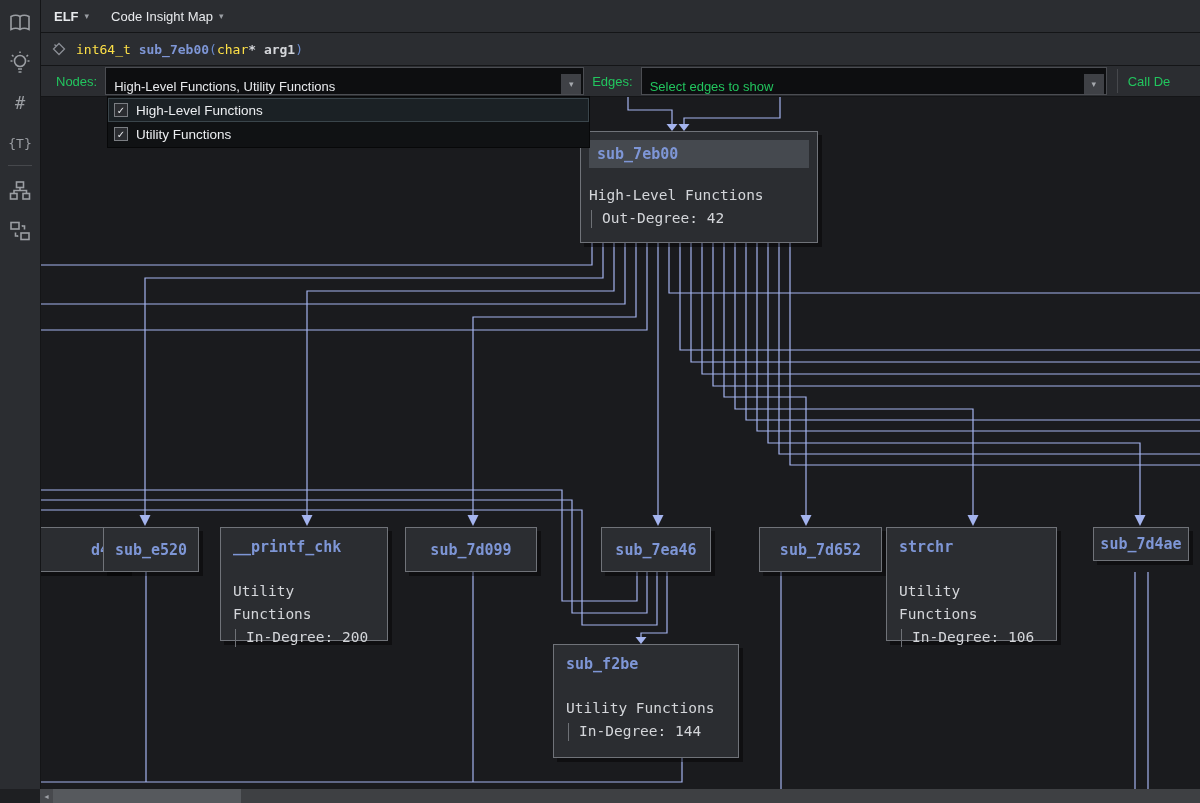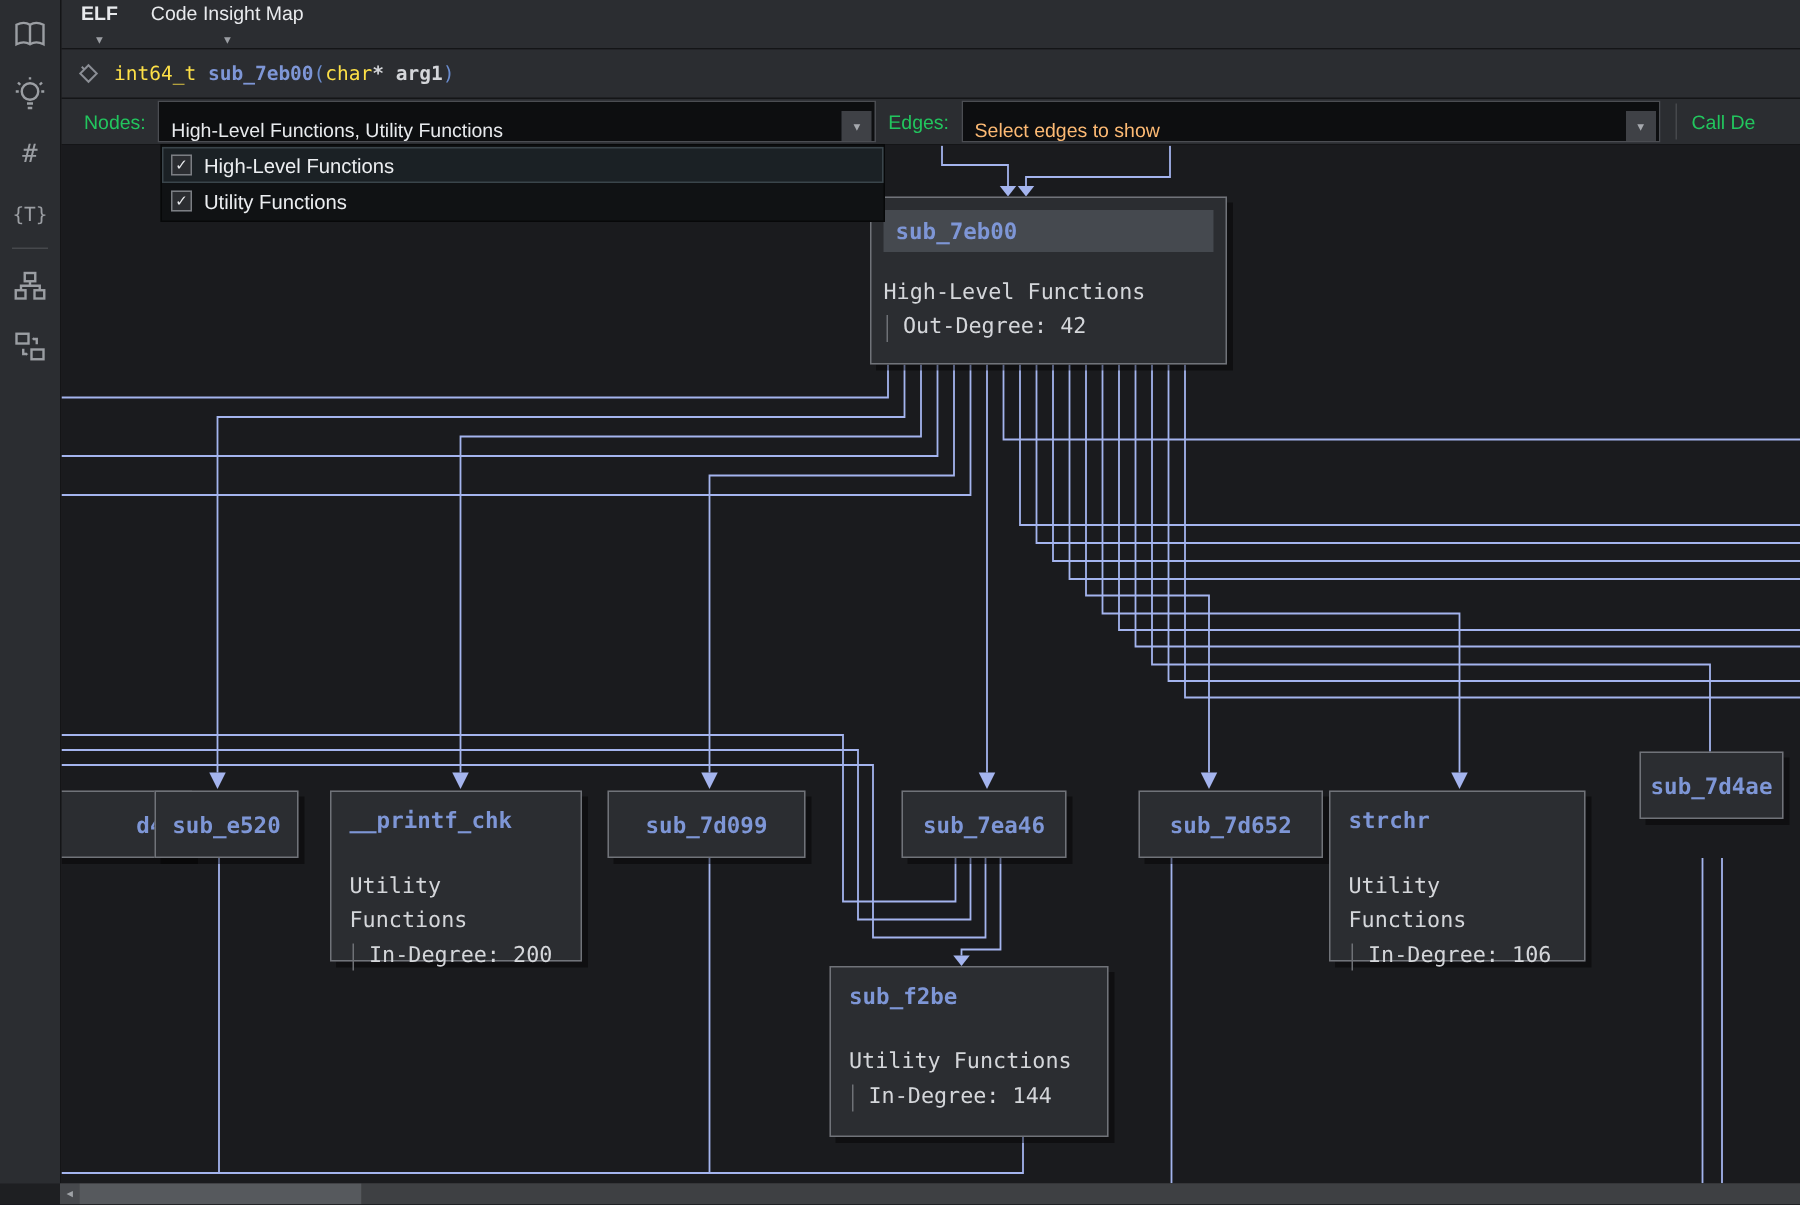--- a/index.html
+++ b/index.html
@@ -9,33 +9,33 @@
   
   #sidebar{position:absolute;left:0;top:0;width:40px;height:803px;background:#2b2d31;border-right:1px solid #141517;z-index:30;}
   .sb-icon{position:absolute;left:0;width:40px;height:30px;display:flex;align-items:center;justify-content:center;color:#9b9ea3;cursor:pointer;}
   .sb-icon svg{stroke:#9b9ea3;fill:none;stroke-width:1.6;}
   .sb-divider{position:absolute;left:8px;width:24px;height:1px;background:#46484c;}
   .sb-text{font-family:"DejaVu Sans Mono",monospace;font-size:13px;color:#9b9ea3;}
 
   
   .bar{position:absolute;left:40px;width:1160px;background:#2b2d31;box-sizing:border-box;}
   #topbar{top:0;height:33px;border-bottom:1px solid #141517;display:flex;align-items:center;gap:22px;padding-left:14px;}
-  .menu-item{display:flex;align-items:center;gap:6px;font-size:13px;color:#e8eaed;cursor:pointer;flex-direction:column;}
+  .menu-item{display:flex;align-items:center;gap:6px;font-size:13px;color:#e8eaed;cursor:pointer;}
   .menu-item b{font-weight:bold;}
   .caret{font-size:9px;color:#9b9ea3;line-height:1;}
 
   #sigbar{top:33px;height:33px;border-bottom:1px solid #141517;display:flex;align-items:center;padding-left:12px;gap:10px;
           font-family:"DejaVu Sans Mono",monospace;font-size:13px;}
   .tok-gray{color:#fde047;} .tok-blue{color:#7e96d6;font-weight:bold;} .tok-blue2{color:#6a8bcc;} .tok-white{color:#d4d6da;font-weight:bold;}
 
   #toolbar{top:66px;height:31px;border-bottom:1px solid #141517;display:flex;align-items:center;padding-left:8px;}
   .tb-label{font-size:13px;color:#22c55e;margin:0 8px;white-space:nowrap;}
   .combo{height:28px;background:#0d0e10;border:1px solid #4b4d52;display:flex;align-items:flex-end;box-sizing:border-box;cursor:pointer;}
   .combo .val{flex:1;padding:0 8px;font-size:13px;color:#e8eaed;white-space:nowrap;overflow:hidden;}
-  .combo .val.placeholder{color:#fdba74;}
+  .combo .val.placeholder{color:#22c55e;}
   .combo .arrow-btn{width:20px;height:20px;margin-right:2px;background:#3f4146;display:flex;align-items:center;justify-content:center;color:#a6a9ae;font-size:9px;}
   .tb-sep{width:1px;height:24px;background:#46484c;margin:0 10px;}
 
   
   #nodes-popup{position:absolute;left:107px;top:96px;width:481px;background:#101214;border:1px solid #070809;z-index:40;padding:1px 0;}
   .dd-row{height:24px;display:flex;align-items:center;gap:8px;padding:0 5px;box-sizing:border-box;border:1px solid transparent;cursor:pointer;}
   .dd-row.active{background:#1b2125;border:1px solid #3a454b;}
   .dd-check{width:14px;height:14px;border:1px solid #7b7e83;background:#2b2d31;color:#e8eaed;font-size:10px;line-height:13px;text-align:center;box-sizing:border-box;cursor:pointer;}
   .dd-label{font-size:13.5px;color:#eceef1;}
 
@@ -240,21 +240,21 @@
 
     <div class="gnode big" style="left:846px;top:430px;width:171px;height:114px">
       <span class="title">strchr</span>
       <div class="cat">Utility Functions</div>
       <div class="deg">
           <span class="degtick"></span>
           <span>In-Degree: 106</span>
         </div>
     </div>
 
-    <div class="gnode small" style="left:1053px;top:404px;width:96px;height:45px">
+    <div class="gnode small" style="left:1053px;top:430px;width:96px;height:34px">
       <span class="title">sub_7d4ae</span>
     </div>
 
     <div class="gnode big" style="left:513px;top:547px;width:186px;height:114px">
       <span class="title">sub_f2be</span>
       <div class="cat">Utility Functions</div>
       <div class="deg">
           <span class="degtick"></span>
           <span>In-Degree: 144</span>
         </div>

